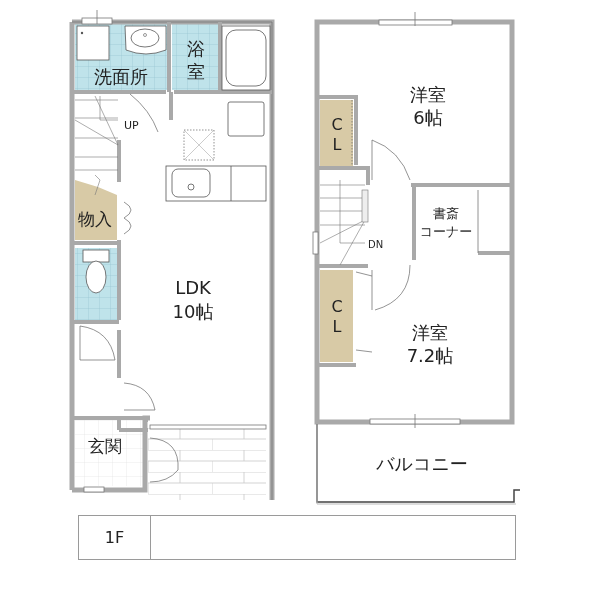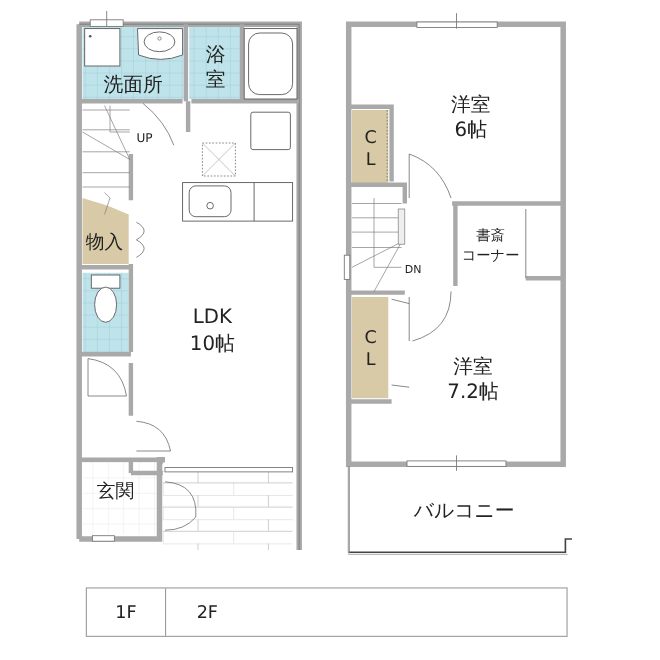--- a/index.html
+++ b/index.html
@@ -1,20 +1,20 @@
 <!DOCTYPE html>
 <html><head>
   <meta charset="utf-8">
   <style>
     html, body { margin: 0; padding: 0; background: #ffffff; }
     body { width: 600px; height: 600px; position: relative; overflow: hidden; font-family: "DejaVu Sans", sans-serif; }
     #plan { position: absolute; left: 0; top: 0; width: 600px; height: 600px; }
     .room-label { font-family: "DejaVu Sans", sans-serif; fill: #222222; }
     #legend {
-      position: absolute; left: 78px; top: 534px; width: 438px; height: 45px;
+      position: absolute; left: 78px; top: 515px; width: 438px; height: 45px;
       border: 1px solid #9a9a9a; box-sizing: border-box;
       display: flex; font-family: "DejaVu Sans", sans-serif; color: #222222; font-size: 16px;
     }
     #legend .cell { display: flex; align-items: center; justify-content: center; box-sizing: border-box; }
     #legend .c1 { width: 72px; border-right: 1px solid #9a9a9a; }
     #legend .c2 { flex: 1; border-right: 1px solid #9a9a9a; letter-spacing: 0.5px; }
     #legend .c3 { width: 75px; }
   </style>
 </head>
 <body>
@@ -159,14 +159,13 @@
   <text class="room-label" x="368" y="248" font-size="10">DN</text>
   <text class="room-label" x="337" y="312" font-size="16" text-anchor="middle">C</text>
   <text class="room-label" x="337" y="332" font-size="16" text-anchor="middle">L</text>
   <text class="room-label" x="430" y="339" font-size="18" text-anchor="middle">洋室</text>
   <text class="room-label" x="430" y="362" font-size="18" text-anchor="middle">7.2帖</text>
   <text class="room-label" x="422" y="470" font-size="18" text-anchor="middle">バルコニー</text>
 </svg>
 
 <div id="legend">
   <div class="cell c1">1F</div>
-  <div class="cell c3">2F</div>
 </div>
 
 </body></html>

